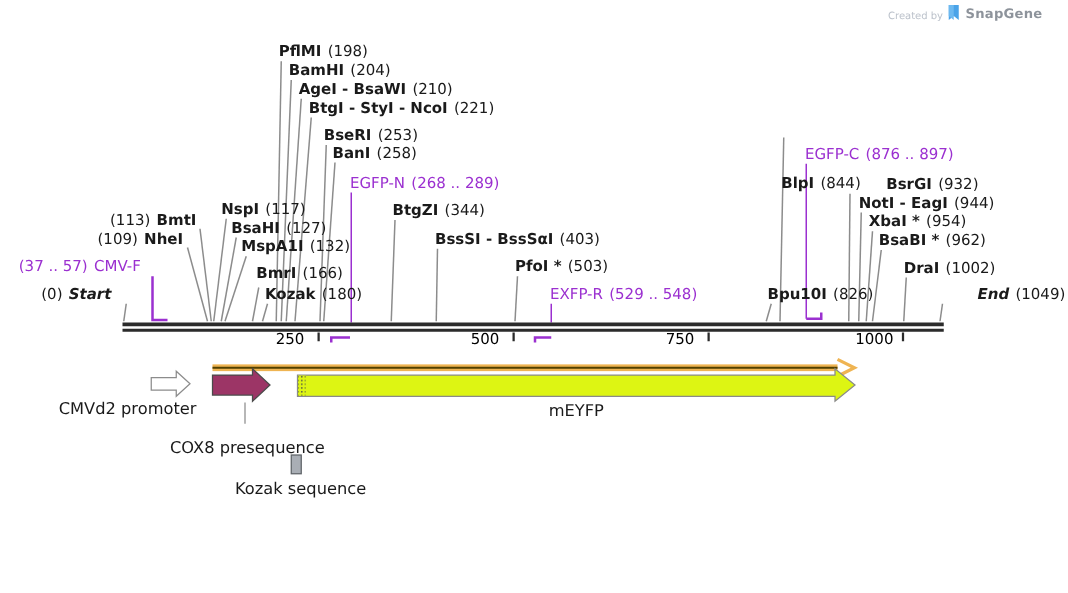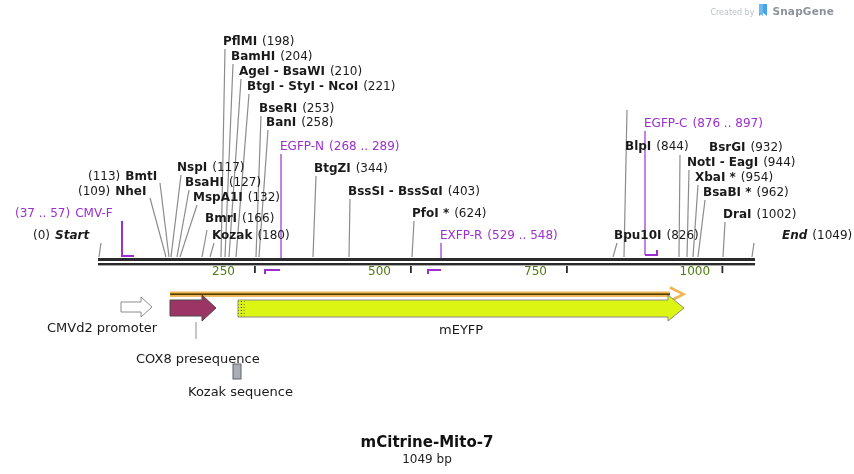--- a/index.html
+++ b/index.html
@@ -7,21 +7,21 @@
           font-family:"DejaVu Sans",sans-serif;}
   #map-svg{position:absolute;left:0;top:0;}
   .site{position:absolute;font-size:12px;white-space:nowrap;color:#1a1a1a;line-height:13px;cursor:default;}
   .site .name{font-weight:bold;}
   .site .pos{font-weight:normal;}
   .site .sp{display:inline-block;width:5px;}
   .site.primer{color:#9b30d0;}
   .site.primer .name{font-weight:normal;}
   .site.terminus .name{font-style:italic;}
   .flabel{position:absolute;font-size:13px;color:#1a1a1a;white-space:nowrap;line-height:14px;}
-  .tick-num{position:absolute;font-size:12px;color:#4d7c0f;width:40px;text-align:left;line-height:13px;}
+  .tick-num{position:absolute;font-size:12px;color:#000000;width:40px;text-align:center;line-height:13px;}
   #title-block{position:absolute;left:0;top:434px;width:854px;text-align:center;}
   #plasmid-title{font-size:15px;font-weight:bold;color:#111;line-height:17px;}
   #plasmid-length{font-size:12px;color:#222;line-height:14px;margin-top:1px;}
   #credit{position:absolute;right:20px;top:4px;display:flex;align-items:flex-end;gap:4px;}
   #credit .created{font-size:8px;color:#bcc2cb;}
   #credit .brand{font-size:10.5px;color:#8d939b;font-weight:bold;letter-spacing:.2px;}
 </style>
 </head>
 <body>
 
@@ -117,21 +117,21 @@
       <div class="site enzyme" style="left: 212px; top: 229px;"><span class="name">Kozak</span><span class="sp"></span><span class="pos">(180)</span></div>
       <div class="site enzyme" style="left: 223px; top: 35px;"><span class="name">PflMI</span><span class="sp"></span><span class="pos">(198)</span></div>
       <div class="site enzyme" style="left: 231px; top: 50px;"><span class="name">BamHI</span><span class="sp"></span><span class="pos">(204)</span></div>
       <div class="site enzyme" style="left: 239px; top: 65px;"><span class="name">AgeI - BsaWI</span><span class="sp"></span><span class="pos">(210)</span></div>
       <div class="site enzyme" style="left: 247px; top: 80px;"><span class="name">BtgI - StyI - NcoI</span><span class="sp"></span><span class="pos">(221)</span></div>
       <div class="site enzyme" style="left: 259px; top: 102px;"><span class="name">BseRI</span><span class="sp"></span><span class="pos">(253)</span></div>
       <div class="site enzyme" style="left: 266px; top: 116px;"><span class="name">BanI</span><span class="sp"></span><span class="pos">(258)</span></div>
       <div class="site primer" style="left: 280px; top: 140px;"><span class="name">EGFP-N</span><span class="sp"></span><span class="pos">(268 .. 289)</span></div>
       <div class="site enzyme" style="left: 314px; top: 162px;"><span class="name">BtgZI</span><span class="sp"></span><span class="pos">(344)</span></div>
       <div class="site enzyme" style="left: 348px; top: 185px;"><span class="name">BssSI - BssSαI</span><span class="sp"></span><span class="pos">(403)</span></div>
-      <div class="site enzyme" style="left: 412px; top: 207px;"><span class="name">PfoI *</span><span class="sp"></span><span class="pos">(624)</span></div>
+      <div class="site enzyme" style="left: 412px; top: 207px;"><span class="name">PfoI *</span><span class="sp"></span><span class="pos">(503)</span></div>
       <div class="site primer" style="left: 440px; top: 229px;"><span class="name">EXFP-R</span><span class="sp"></span><span class="pos">(529 .. 548)</span></div>
       <div class="site enzyme" style="left: 614px; top: 229px;"><span class="name">Bpu10I</span><span class="sp"></span><span class="pos">(826)</span></div>
       <div class="site enzyme" style="left: 625px; top: 96px; margin-top: 44px;"><span class="name">BlpI</span><span class="sp"></span><span class="pos">(844)</span></div>
       <div class="site primer" style="left: 644px; top: 117px;"><span class="name">EGFP-C</span><span class="sp"></span><span class="pos">(876 .. 897)</span></div>
       <div class="site enzyme" style="left: 709px; top: 141px;"><span class="name">BsrGI</span><span class="sp"></span><span class="pos">(932)</span></div>
       <div class="site enzyme" style="left: 687px; top: 156px;"><span class="name">NotI - EagI</span><span class="sp"></span><span class="pos">(944)</span></div>
       <div class="site enzyme" style="left: 695px; top: 171px;"><span class="name">XbaI *</span><span class="sp"></span><span class="pos">(954)</span></div>
       <div class="site enzyme" style="left: 703px; top: 186px;"><span class="name">BsaBI *</span><span class="sp"></span><span class="pos">(962)</span></div>
       <div class="site enzyme" style="left: 723px; top: 208px;"><span class="name">DraI</span><span class="sp"></span><span class="pos">(1002)</span></div>
       <div class="site terminus" style="left: 782px; top: 229px;"><span class="name">End</span><span class="sp"></span><span class="pos">(1049)</span></div>
@@ -142,17 +142,13 @@
       <div class="tick-num" style="left: 368px; top: 265px;">500</div>
       <div class="tick-num" style="left: 524px; top: 265px;">750</div>
       <div class="tick-num" style="left: 679.5px; top: 265px;">1000</div>
     </div>
 
   <div class="flabel" style="left:47px;top:321px;">CMVd2 promoter</div>
   <div class="flabel" style="left:136px;top:352px;">COX8 presequence</div>
   <div class="flabel" style="left:439px;top:323px;">mEYFP</div>
   <div class="flabel" style="left:188px;top:385px;">Kozak sequence</div>
 
-  <div id="title-block">
-    <div id="plasmid-title">mCitrine-Mito-7</div>
-    <div id="plasmid-length">1049 bp</div>
-  </div>
 </div>
 
 </body></html>

